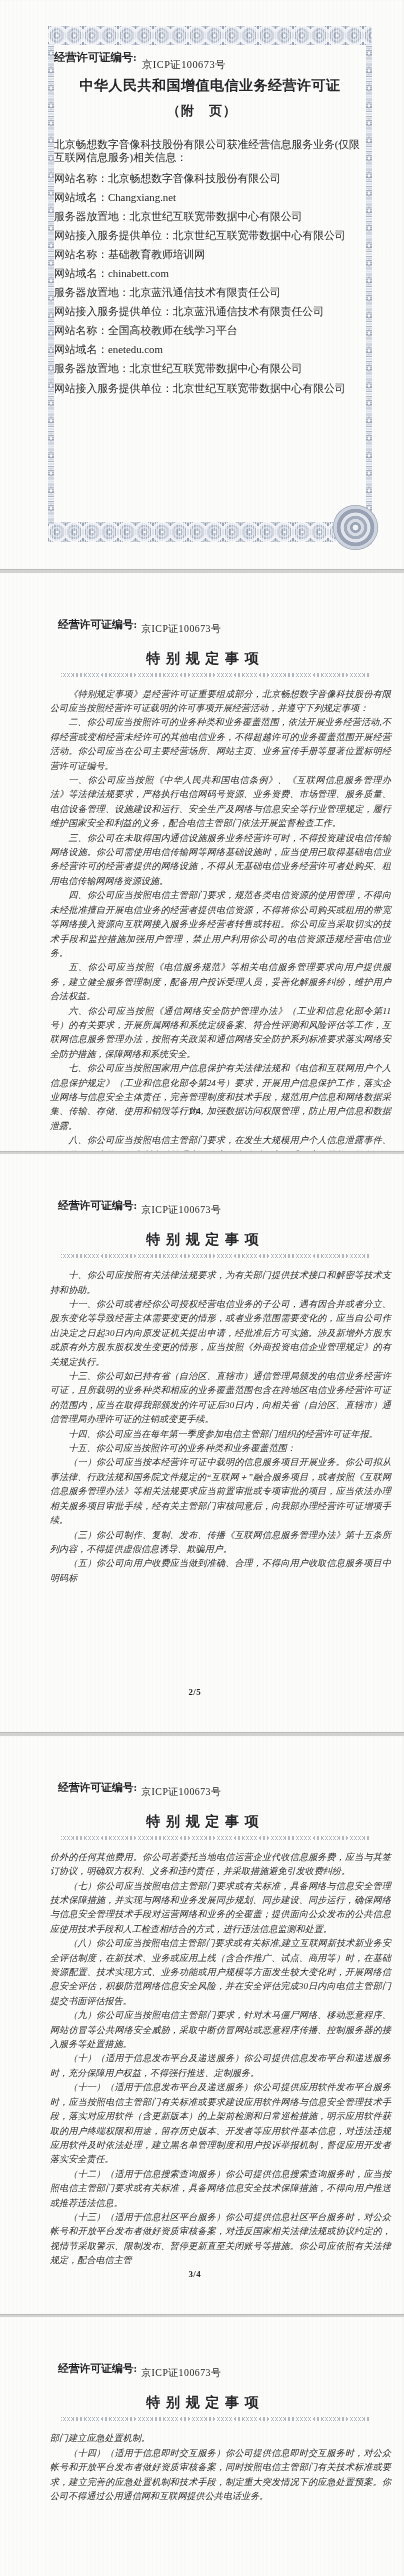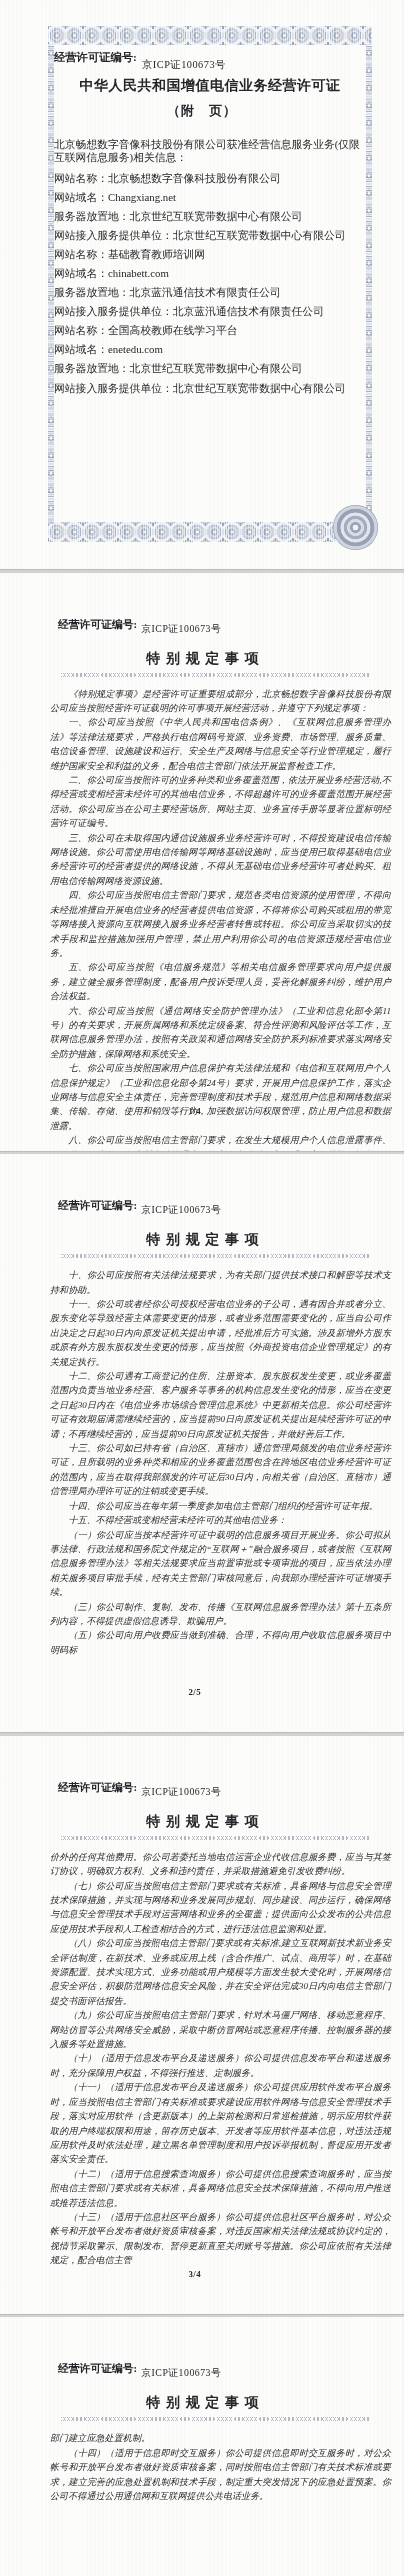--- a/index.html
+++ b/index.html
@@ -103,22 +103,22 @@
   <div class="sep"></div>
 
   <div class="page" style="height:578px;">
     <div class="pg-header">
       <span>经营许可证编号:</span><span class="num">京ICP证100673号</span>
     </div>
     <div class="pg-title">特别规定事项</div>
     <div class="zigzag"></div>
     <div class="pg-body">
       <p>《特别规定事项》是经营许可证重要组成部分，北京畅想数字音像科技股份有限公司应当按照经营许可证载明的许可事项开展经营活动，并遵守下列规定事项：</p>
+      <p>二、你公司应当按照许可的业务种类和业务覆盖范围，依法开展业务经营活动,不得经营或变相经营未经许可的其他电信业务，不得超越许可的业务覆盖范围开展经营活动。你公司应当在公司主要经营场所、网站主页、业务宣传手册等显著位置标明经营许可证编号。</p>
       <p>一、你公司应当按照《中华人民共和国电信条例》、《互联网信息服务管理办法》等法律法规要求，严格执行电信网码号资源、业务资费、市场管理、服务质量、电信设备管理、设施建设和运行、安全生产及网络与信息安全等行业管理规定，履行维护国家安全和利益的义务，配合电信主管部门依法开展监督检查工作。</p>
-      <p>二、你公司应当按照许可的业务种类和业务覆盖范围，依法开展业务经营活动,不得经营或变相经营未经许可的其他电信业务，不得超越许可的业务覆盖范围开展经营活动。你公司应当在公司主要经营场所、网站主页、业务宣传手册等显著位置标明经营许可证编号。</p>
       <p>三、你公司在未取得国内通信设施服务业务经营许可时，不得投资建设电信传输网络设施。你公司需使用电信传输网等网络基础设施时，应当使用已取得基础电信业务经营许可的经营者提供的网络设施，不得从无基础电信业务经营许可者处购买、租用电信传输网网络资源设施。</p>
       <p>四、你公司应当按照电信主管部门要求，规范各类电信资源的使用管理，不得向未经批准擅自开展电信业务的经营者提供电信资源，不得将你公司购买或租用的带宽等网络接入资源向互联网接入服务业务经营者转售或转租。你公司应当采取切实的技术手段和监控措施加强用户管理，禁止用户利用你公司的电信资源违规经营电信业务。</p>
       <p>五、你公司应当按照《电信服务规范》等相关电信服务管理要求向用户提供服务，建立健全服务管理制度，配备用户投诉受理人员，妥善化解服务纠纷，维护用户合法权益。</p>
       <p>六、你公司应当按照《通信网络安全防护管理办法》（工业和信息化部令第11号）的有关要求，开展所属网络和系统定级备案、符合性评测和风险评估等工作，互联网信息服务管理办法，按照有关政策和通信网络安全防护系列标准要求落实网络安全防护措施，保障网络和系统安全。</p>
       <p>七、你公司应当按照国家用户信息保护有关法律法规和《电信和互联网用户个人信息保护规定》（工业和信息化部令第24号）要求，开展用户信息保护工作，落实企业网络与信息安全主体责任，完善管理制度和技术手段，规范用户信息和网络数据采集、传输、存储、使用和销毁等行为，加强数据访问权限管理，防止用户信息和数据泄露。</p>
       <p>八、你公司应当按照电信主管部门要求，在发生大规模用户个人信息泄露事件、影响较多用户的服务中断事件等重大网络安全事件时，立即采取应急措施，控制影响范围，消除事件危害，并第一时间向电信主管部门报告，根据电信主管部门要求采取应急处置措施。</p>
     </div>
     <div class="pg-footer">1/4</div>
   </div>
 
@@ -126,24 +126,23 @@
 
   <div class="page" style="height:578px;">
     <div class="pg-header">
       <span>经营许可证编号:</span><span class="num">京ICP证100673号</span>
     </div>
     <div class="pg-title">特别规定事项</div>
     <div class="zigzag"></div>
     <div class="pg-body">
       <p>十、你公司应按照有关法律法规要求，为有关部门提供技术接口和解密等技术支持和协助。</p>
       <p>十一、你公司或者经你公司授权经营电信业务的子公司，遇有因合并或者分立、股东变化等导致经营主体需要变更的情形，或者业务范围需要变化的，应当自公司作出决定之日起30日内向原发证机关提出申请，经批准后方可实施。涉及新增外方股东或原有外方股东股权发生变更的情形，应当按照《外商投资电信企业管理规定》的有关规定执行。</p>
-      <p>十二、你公司遇有工商登记的住所、注册资本、股东股权发生变更，或业务覆盖范围内负责当地业务经营、客户服务等事务的机构信息发生变化的情形，应当在变更之日起30日内在《电信业务市场综合管理信息系统》中更新相关信息。你公司经营许可证有效期届满需继续经营的，应当提前90日向原发证机关提出延续经营许可证的申请；不再继续经营的，应当提前90日向原发证机关报告，并做好善后工作。</p>
       <p>十三、你公司如已持有省（自治区、直辖市）通信管理局颁发的电信业务经营许可证，且所载明的业务种类和相应的业务覆盖范围包含在跨地区电信业务经营许可证的范围内，应当在取得我部颁发的许可证后30日内，向相关省（自治区、直辖市）通信管理局办理许可证的注销或变更手续。</p>
       <p>十四、你公司应当在每年第一季度参加电信主管部门组织的经营许可证年报。</p>
-      <p>十五、不得经营或变相经营未经许可的其他电信业务：</p>
+      <p>十五、你公司应当按照许可的业务种类和业务覆盖范围：</p>
       <p>（一）你公司应当按本经营许可证中载明的信息服务项目开展业务。你公司拟从事法律、行政法规和国务院文件规定的“互联网＋”融合服务项目，或者按照《互联网信息服务管理办法》等相关法规要求应当前置审批或专项审批的项目，应当依法办理相关服务项目审批手续，经有关主管部门审核同意后，向我部办理经营许可证增项手续。</p>
       <p>（三）你公司制作、复制、发布、传播《互联网信息服务管理办法》第十五条所列内容，不得提供虚假信息诱导、欺骗用户。</p>
       <p>（五）你公司向用户收费应当做到准确、合理，不得向用户收取信息服务项目中明码标</p>
     </div>
     <div class="pg-footer">2/5</div>
   </div>
 
   <div class="sep"></div>
 
   <div class="page" style="height:578px;">

